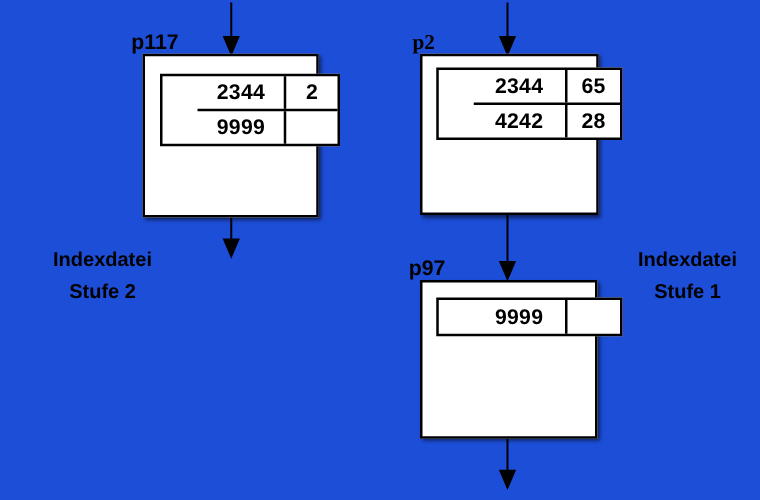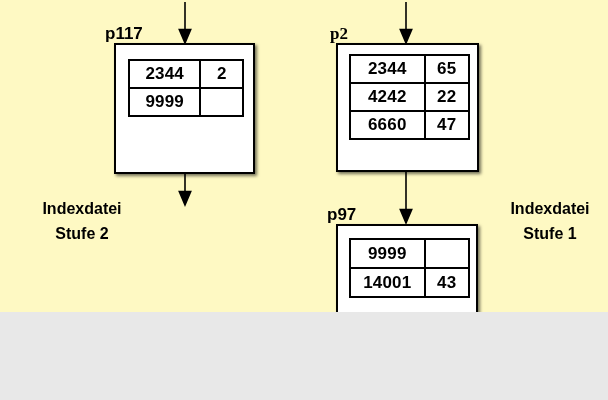--- a/index.html
+++ b/index.html
@@ -3,22 +3,22 @@
 <meta charset="utf-8">
 <style>
   html, body {
     margin: 0;
     padding: 0;
     background: #e8e8e8;
   }
   .canvas {
     position: relative;
     width: 608px;
-    height: 312px;
-    background: #fef9c3;
+    height: 400px;
+    background: #1d4ed8;
     overflow: hidden;
     font-family: "Liberation Sans", "DejaVu Sans", sans-serif;
     color: #000;
   }
   .arrows {
     position: absolute;
     left: 0; top: 0;
     width: 608px; height: 400px;
     pointer-events: none;
   }
@@ -34,20 +34,21 @@
     left: -11px;
     font-size: 17px;
     font-weight: bold;
     line-height: 18px;
     white-space: nowrap;
   }
   .itable {
     position: absolute;
     border: 2px solid #000;
     background: #fff;
+    padding-left: 28px;
   }
   .irow { display: flex; }
   .irow + .irow { border-top: 2px solid #000; }
   .cell {
     display: flex;
     align-items: center;
     justify-content: center;
     font-size: 17px;
     font-weight: bold;
     letter-spacing: 0.2px;
@@ -111,38 +112,30 @@
 
   <div class="node node-p2" style="left:336px; top:43px; width:139px; height:125px;">
     <div class="node-label" style="left:-8px;font-family:Liberation Serif, serif;">p2</div>
     <div class="itable" style="left:11px; top:9px; width:117px;">
       <div class="irow">
         <div class="cell key">2344</div>
         <div class="cell val">65</div>
       </div>
       <div class="irow">
         <div class="cell key">4242</div>
-        <div class="cell val">22</div>
-      </div>
-      <div class="irow">
-        <div class="cell key">6660</div>
-        <div class="cell val">47</div>
+        <div class="cell val">28</div>
       </div>
     </div>
   </div>
 
   <div class="node node-p97" style="left:336px; top:224px; width:138px; height:123px;">
     <div class="node-label">p97</div>
     <div class="itable" style="left:11px; top:12px; width:117px;">
       <div class="irow">
         <div class="cell key">9999</div>
-      </div>
-      <div class="irow">
-        <div class="cell key">14001</div>
-        <div class="cell val">43</div>
       </div>
     </div>
   </div>
 
   <div class="caption" style="left:7px; top:196px;">
     <div>Indexdatei</div>
     <div>Stufe 2</div>
   </div>
   <div class="caption" style="left:475px; top:196px;">
     <div>Indexdatei</div>

